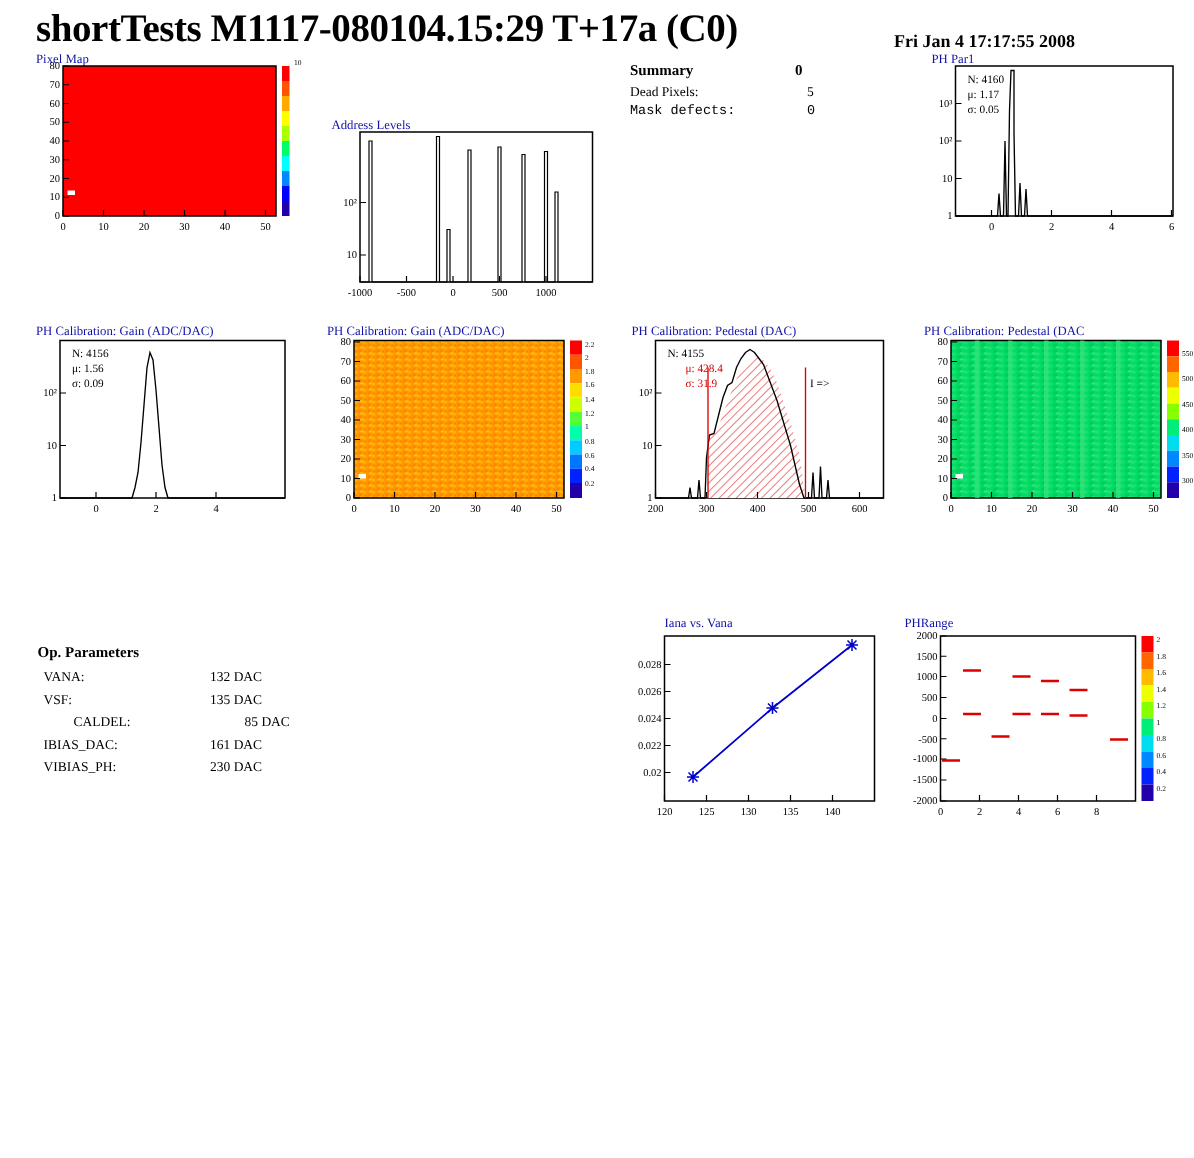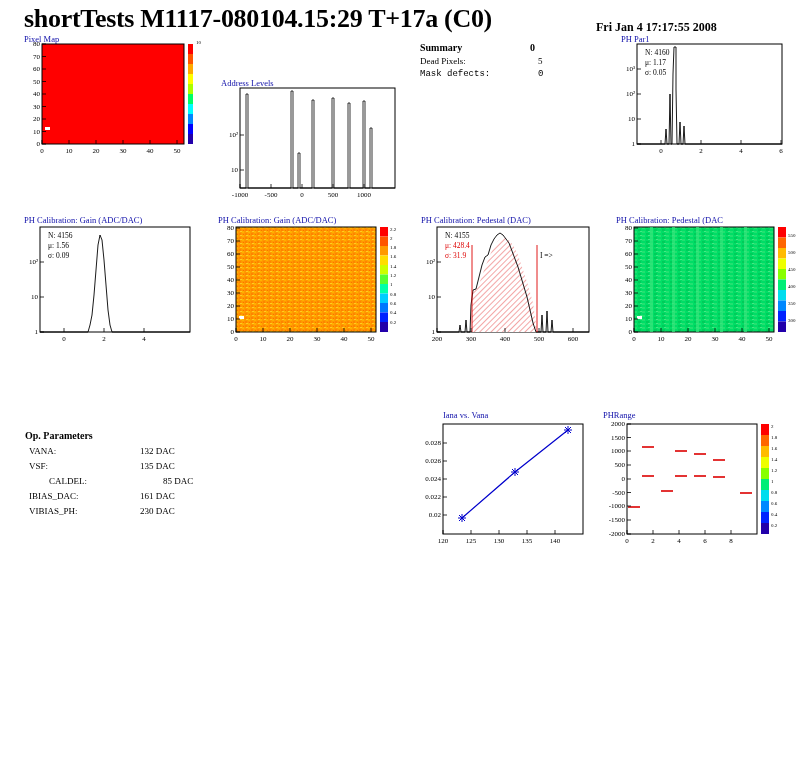--- a/index.html
+++ b/index.html
@@ -2,21 +2,21 @@
 <html><head>
 <meta charset="utf-8">
 <style>
   html,body{margin:0;padding:0;background:#ffffff;}
   body{width:796px;height:772px;position:relative;font-family:"Liberation Serif",serif;color:#000;}
   .abs{position:absolute;}
   .title{font-size:26px;font-weight:bold;letter-spacing:-0.3px;}
   .date{font-size:12px;font-weight:bold;font-family:Liberation Serif, serif;}
   .panel-title{font-size:8.5px;color:#1111aa;font-family:"Liberation Serif",serif;}
   .stat{font-size:7.5px;font-family:"Liberation Serif",serif;}
-  .stat.red{color:#dd0000;}
+  .stat.red{color:#dd0000;margin-left:12px;}
   svg{display:block;}
   .summary-h{font-size:10px;font-weight:bold;}
   .summary-t{font-size:9px;}
   .op-h{font-size:10px;font-weight:bold;}
   .op-t{font-size:9px;}
 </style>
 </head>
 <body>
 
 <div class="abs title" style="left:24px;top:4px;">shortTests M1117-080104.15:29 T+17a (C0)</div>

